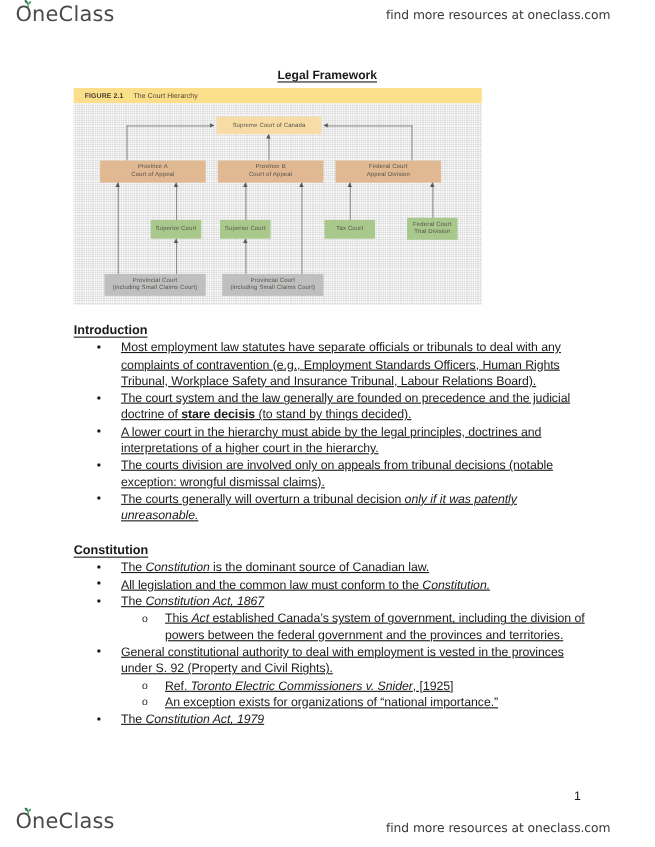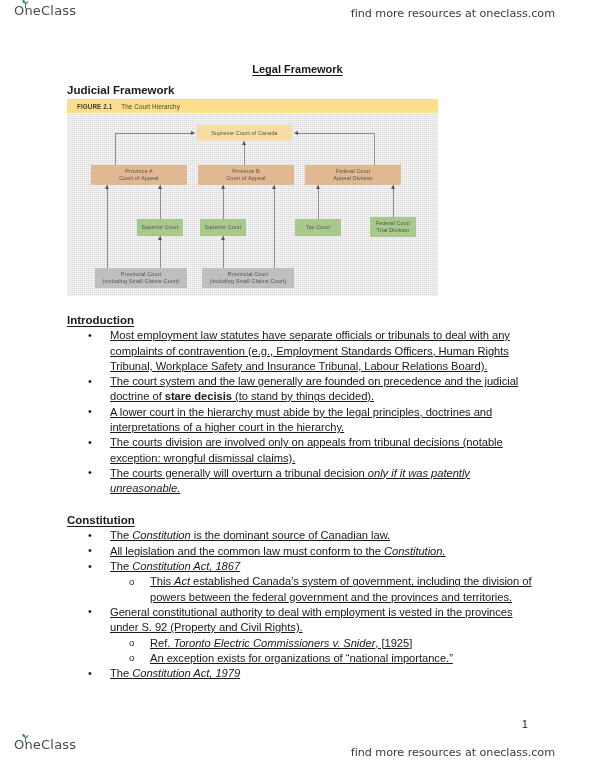--- a/index.html
+++ b/index.html
@@ -24,21 +24,21 @@
     height: 36px;
   }
   .logo {
     position: absolute;
     left: 14px;
     top: 4px;
     display: flex;
     align-items: flex-start;
   }
   .logo-text {
-    font-size: 13px;
+    font-size: 19px;
     letter-spacing: 0.2px;
     color: #4a4a4a;
     font-family: "DejaVu Sans", sans-serif;
     font-weight: 400;
     line-height: 1;
   }
   .logo-sprout {
     position: absolute;
     left: 6.5px;
     top: -4.5px;
@@ -267,21 +267,20 @@
     </svg>
     <span class="logo-text">OneClass</span>
   </div>
   <div class="resources-top">find more resources at oneclass.com</div>
 </div>
 
 <div class="doc">
 
   <div class="legal-fw">Legal Framework</div>
 
-  <div class="section-head">Judicial Framework</div>
 
   
   <div class="figure">
     <div class="fig-caption-bar">
       <span class="fig-num">FIGURE 2.1</span>
       <span class="fig-title">The Court Hierarchy</span>
     </div>
     <div class="fig-body">
 
       <div class="fbox yellow" style="left:130px; top:12px; width:95px; height:16px;">

